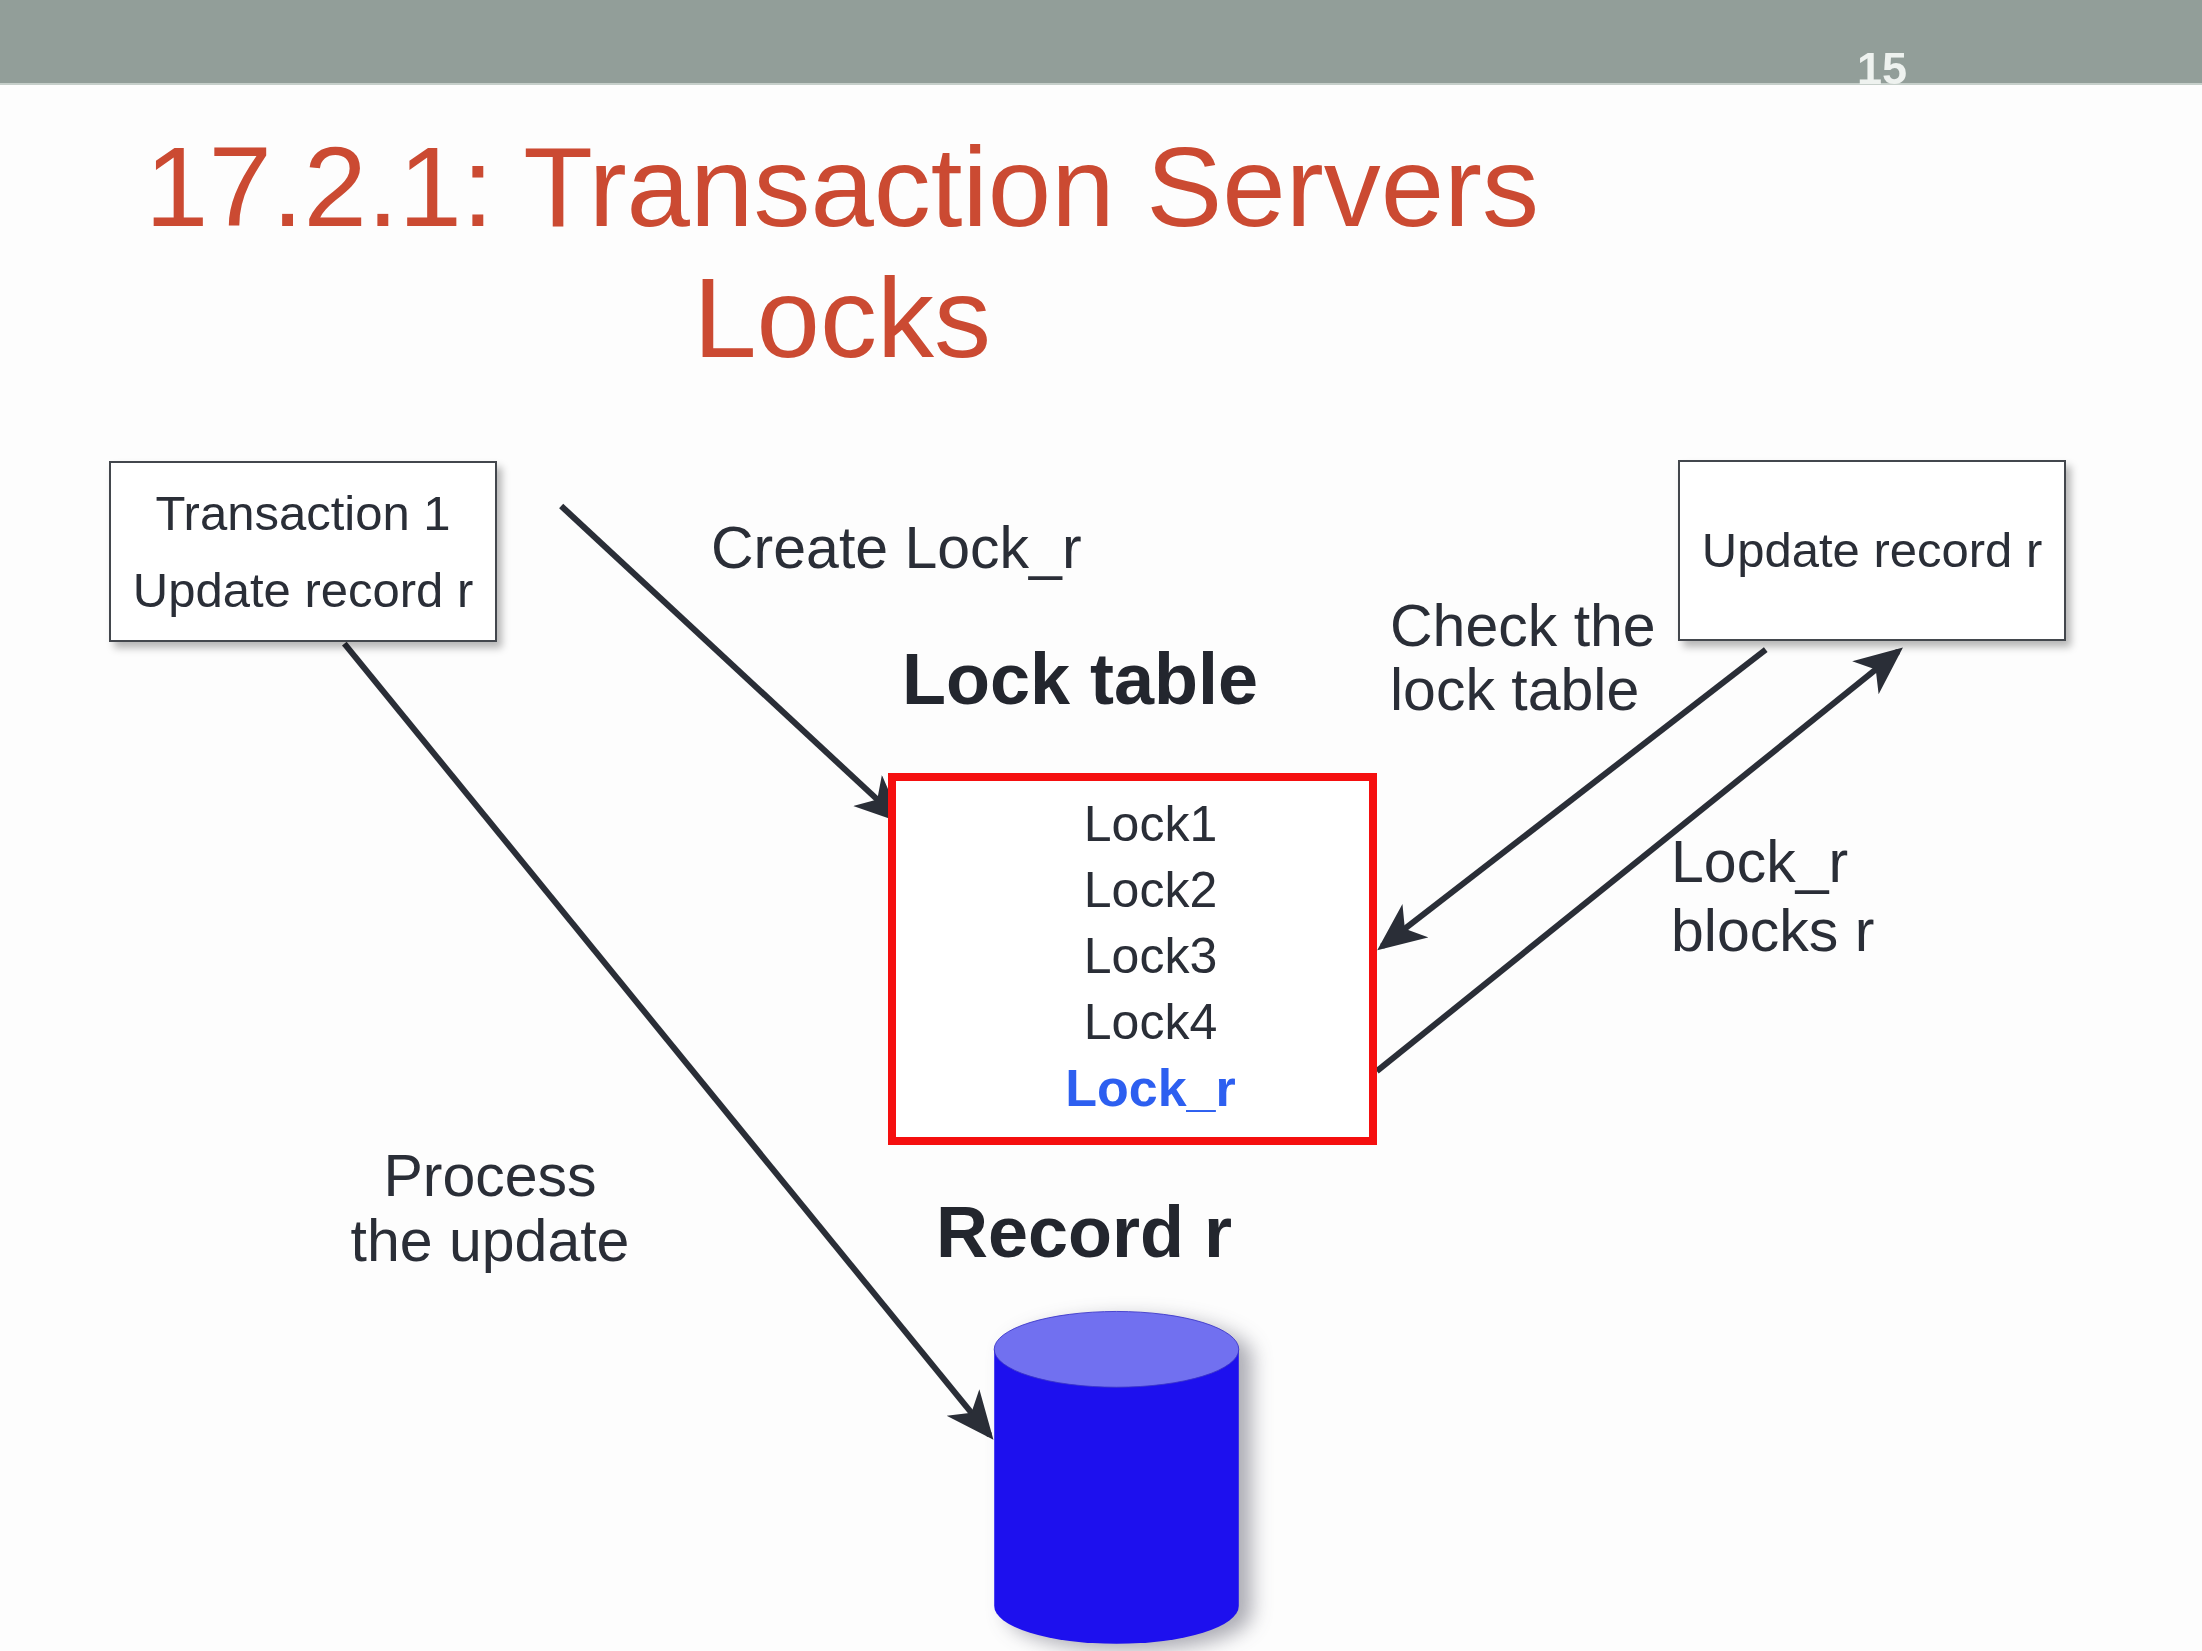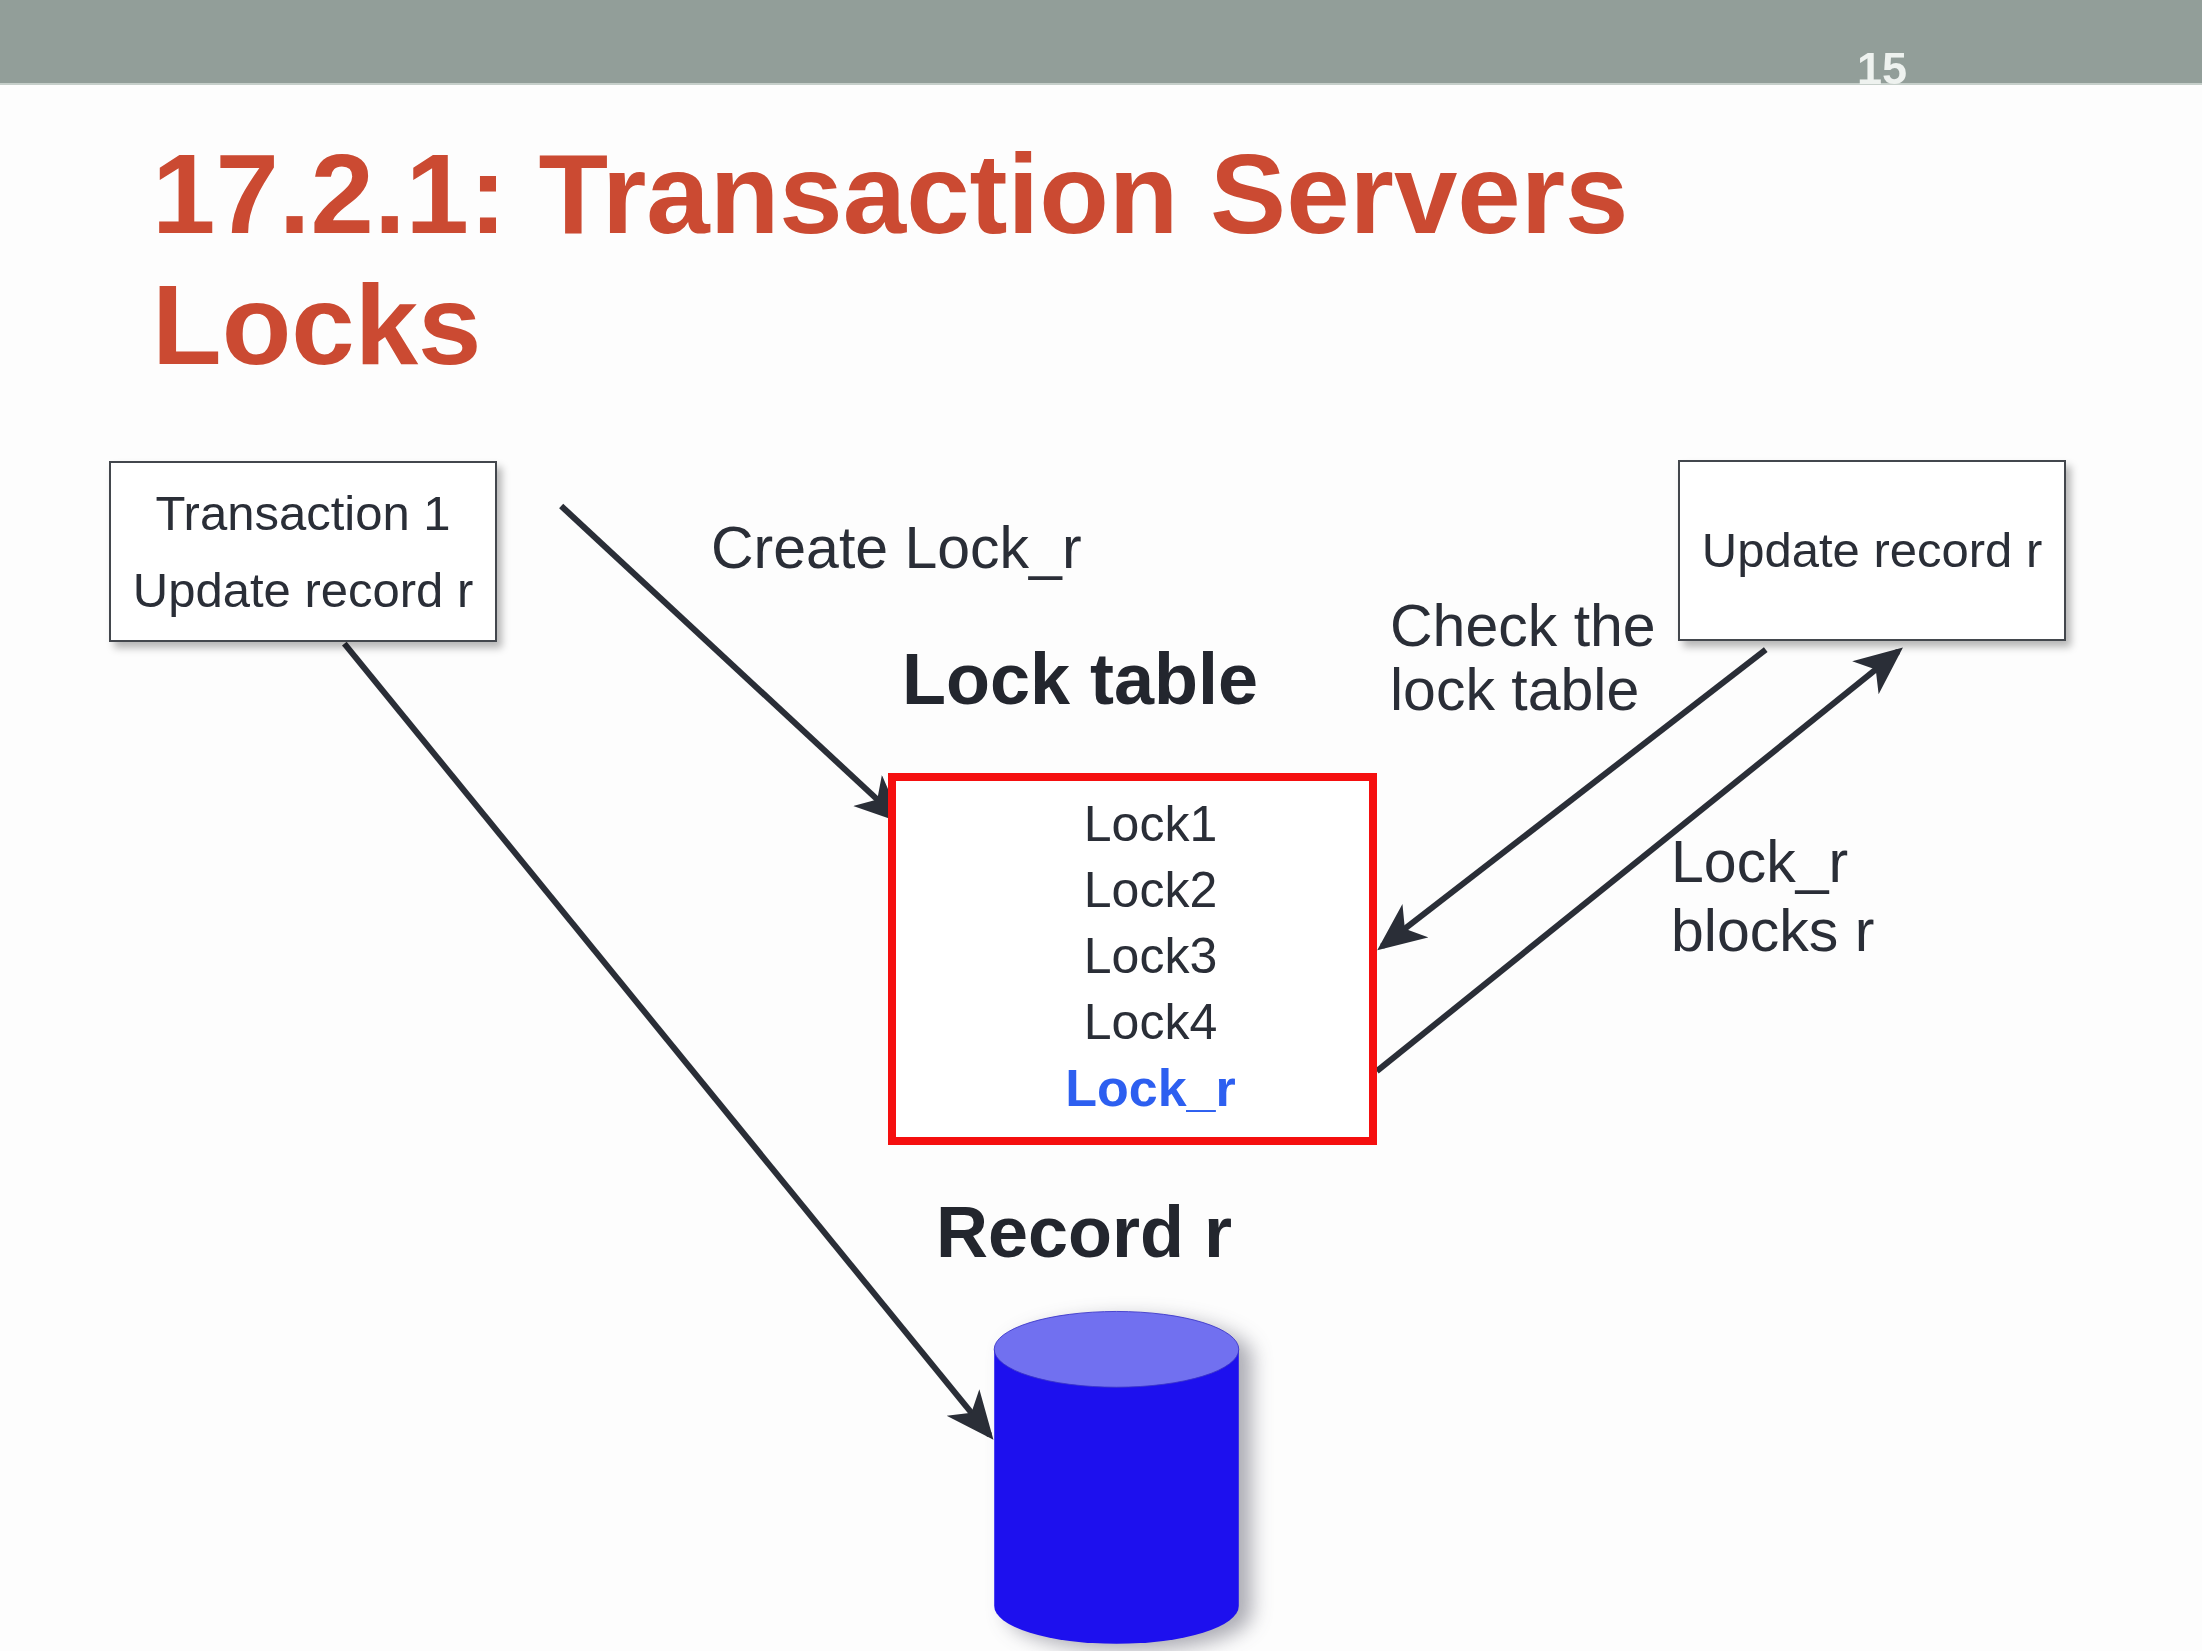--- a/index.html
+++ b/index.html
@@ -16,23 +16,23 @@
     position:absolute;left:0;top:0;width:2203px;height:83px;
     background:var(--header_bar,#929e99);
     border-bottom:2.6px solid #c6cfca;
   }
   .pagenum{
     position:absolute;left:1857px;top:19px;
     font-size:45px;font-weight:bold;color:var(--page_number,#eef2ef);margin-top:24px;
   }
   
   .title{
-    position:absolute;left:140px;top:116px;margin:12px;
-    font-size:114px;font-weight:700;line-height:131px;
-    color:var(--title,#cb4a32);white-space:nowrap;
+    position:absolute;left:140px;top:116px;margin:5px;
+    font-size:114px;font-weight:400;line-height:131px;
+    color:var(--title,#cb4a32);white-space:nowrap;text-align:center;
   }
   
   .node{
     position:absolute;width:388px;height:181px;
     background:#ffffff;border:2.6px solid var(--box_border,#43474d);
     box-shadow:5.2px 6px 7.7px rgba(0,0,0,.28);
     box-sizing:border-box;
     display:flex;flex-direction:column;justify-content:center;align-items:center;
     font-size:49px;line-height:77px;text-align:center;
   }
@@ -114,20 +114,24 @@
   <div class="lbl lbl-check">
     <div>Check the</div>
     <div>lock table</div>
   </div>
 
   <div class="lbl lbl-blocks">
     <div>Lock_r</div>
     <div>blocks r</div>
   </div>
 
+  <div class="lbl lbl-process">
+    <div>Process</div>
+    <div>the update</div>
+  </div>
 
   <div class="bighead head-locktable">Lock table</div>
 
   <div class="redbox">
     <div class="row">Lock1</div>
     <div class="row">Lock2</div>
     <div class="row">Lock3</div>
     <div class="row">Lock4</div>
     <div class="row hl">Lock_r</div>
   </div>

